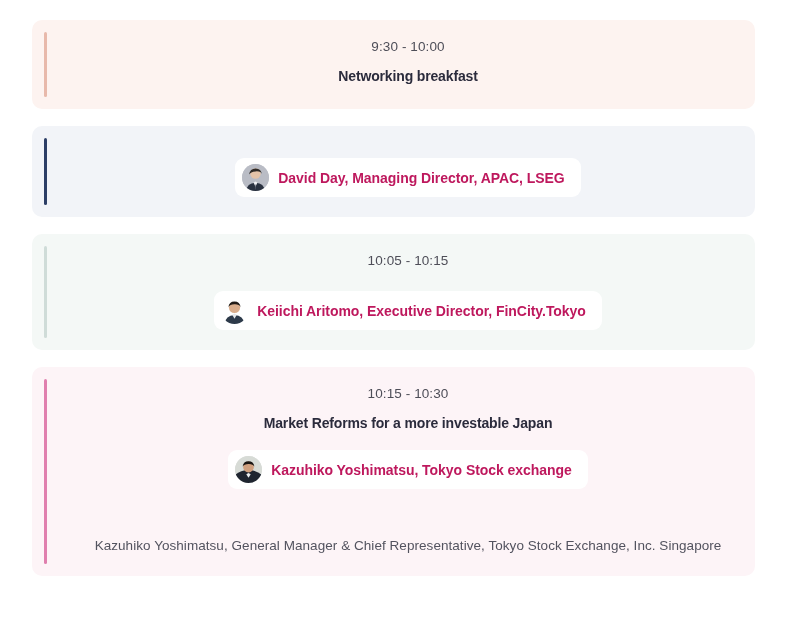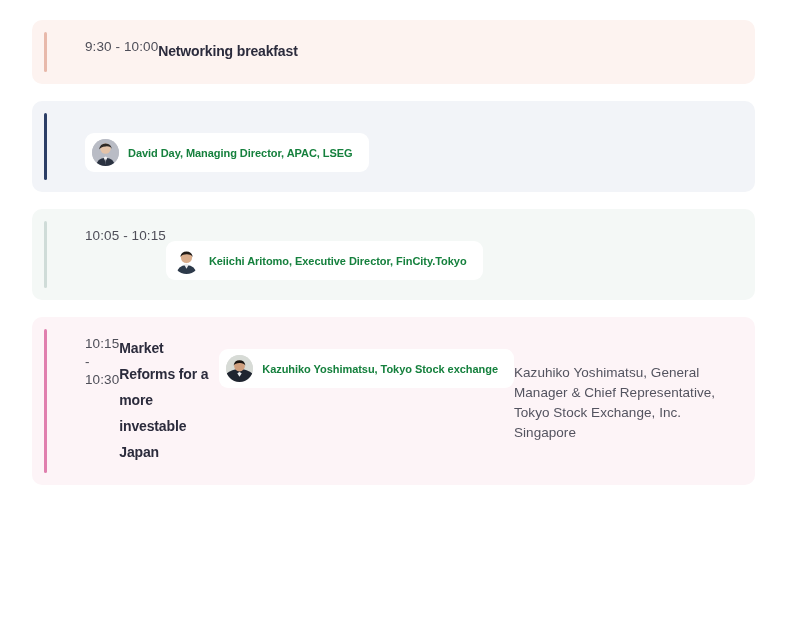--- a/index.html
+++ b/index.html
@@ -38,20 +38,22 @@
     left: 12px;
     top: 12px;
     bottom: 12px;
     width: 3px;
     border-radius: 2px;
   }
 
   .card-body {
     padding-left: 29px;
     display: flex;
+    flex-direction: column;
+    align-items: center;
   }
 
   .session-time {
     font-size: 13.5px;
     line-height: 18px;
     color: #4e4e58;
     letter-spacing: 0.1px;
     margin-bottom: 7px;
   }
 
@@ -85,24 +87,24 @@
     height: 27px;
     border-radius: 50%;
     flex: 0 0 auto;
     overflow: hidden;
     position: relative;
     background: #c9ccd4;
   }
   .avatar svg { display: block; width: 27px; height: 27px; }
 
   .speaker-name {
-    font-size: 11px;
+    font-size: 14px;
     line-height: 18px;
     font-weight: 600;
-    color: #15803d;
+    color: #be185d;
     letter-spacing: -0.05px;
     white-space: nowrap;
   }
 
   .bio-divider {
     height: 1px;
     background: #e9dfe3;
     margin: 18px 0 0 0;
   }
 

